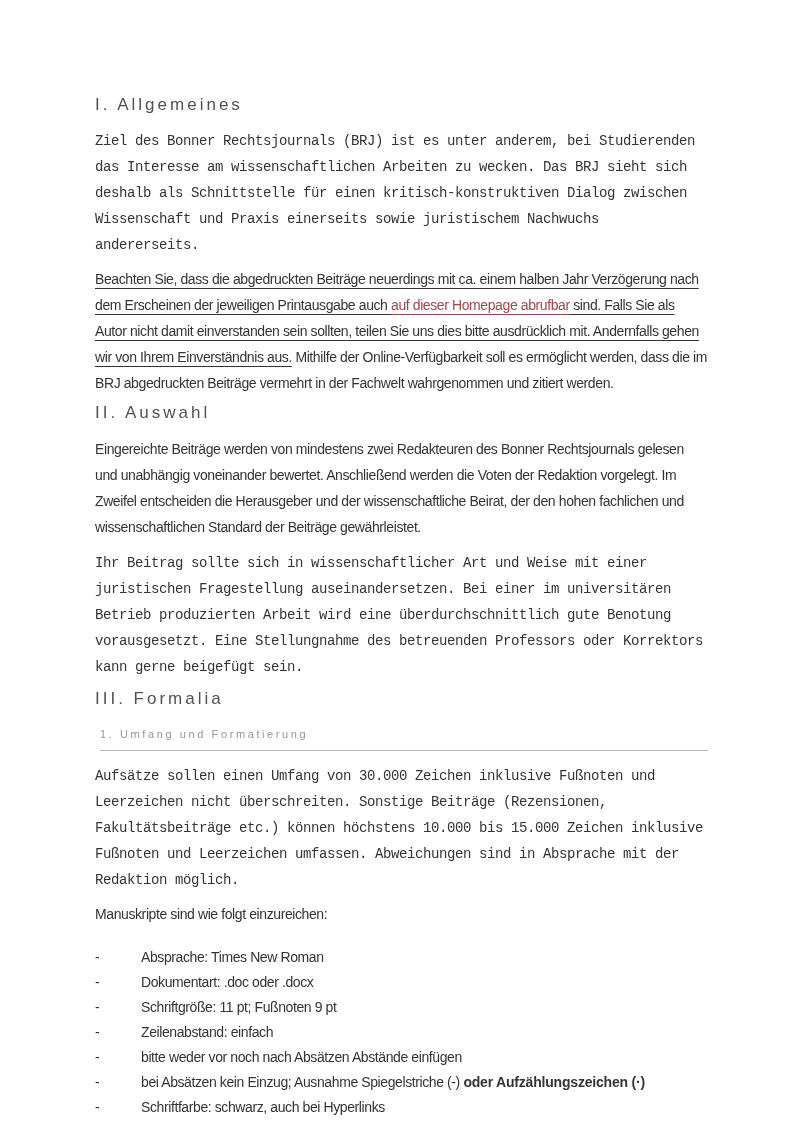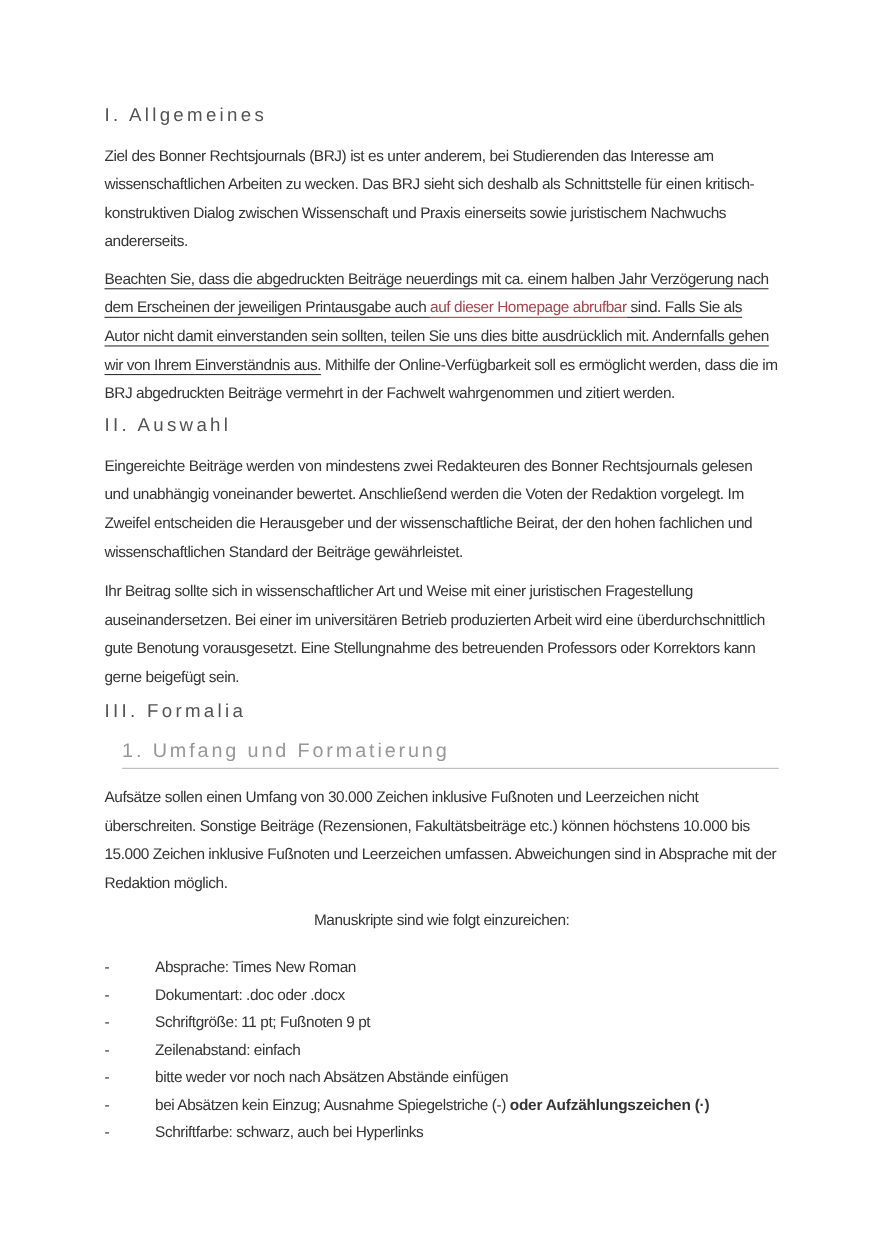--- a/index.html
+++ b/index.html
@@ -24,45 +24,45 @@
   .h-major {
     font-size: 17px;
     font-weight: 400;
     letter-spacing: 3px;
     color: #525252;
     line-height: 22px;
     margin: 0 0 12px 0;
   }
   
   .h-sub {
-    font-size: 18px;
+    font-size: 11px;
     font-weight: 400;
     letter-spacing: 2.6px;
     color: #979797;
     line-height: 16px;
     padding-bottom: 8px;
     border-bottom: 1px solid #b9b9b9;
-    margin: 0 0 12px 16px;
+    margin: 0 0 12px 5px;
   }
   .body {
     font-size: 14px;
     letter-spacing: -0.4px;
     line-height: 26px;
     color: #343434;
     margin: 0 0 8px 0;
   }
   .body.gap {
     margin-bottom: 8px;
+    font-family: Liberation Mono, monospace;
   }
   .body.tight {
     margin-bottom: 6px;
   }
   .body.lead {
     margin-bottom: 18px;
-    text-align: center;
   }
   .u {
     text-decoration: underline;
     text-underline-offset: 4px;
   }
   a.link {
     color: #a3454d;
     text-decoration: underline;
     text-underline-offset: 4px;
     cursor: pointer;

